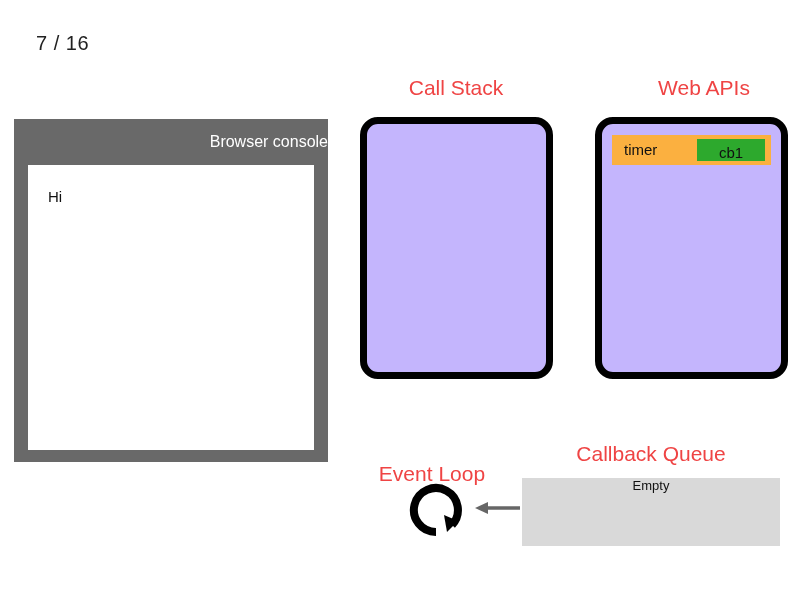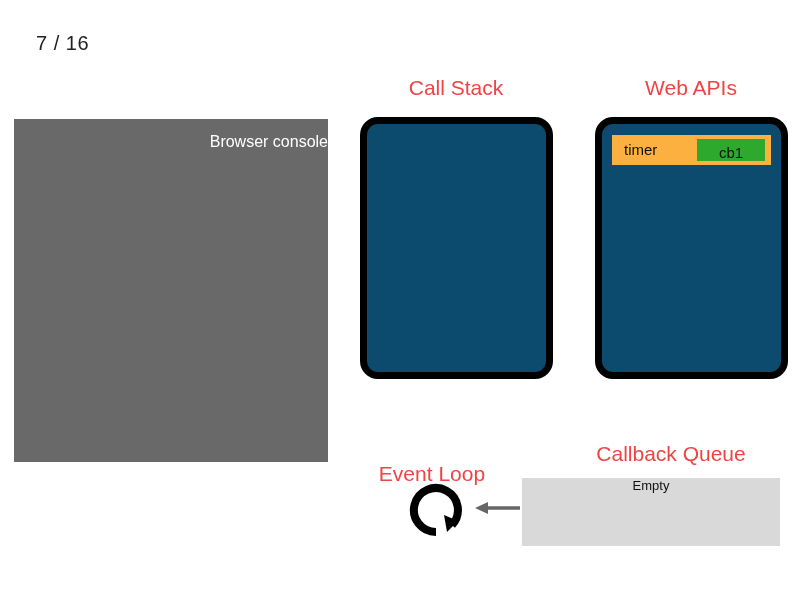--- a/index.html
+++ b/index.html
@@ -71,28 +71,28 @@
   
   .section-title {
     position: absolute;
     font-size: 21px;
     line-height: 25px;
     color: #ef4444;
     text-align: center;
     white-space: nowrap;
   }
   #call-stack-title { left: 360px; top: 75px; width: 192px; }
-  #web-apis-title   { left: 595px; top: 75px; width: 192px; }
+  #web-apis-title   { left: 608px; top: 75px; width: 192px; }
   #event-loop-title { left: 352px; top: 441px; width: 160px; margin-top: 20px; }
-  #callback-queue-title { left: 542px; top: 441px; width: 258px; }
+  #callback-queue-title { left: 522px; top: 441px; width: 258px; }
 
   
   .device-box {
     position: absolute;
-    background: #0c4a6e;
+    background: #c4b5fd;
     border: 7px solid #000000;
     border-radius: 18px;
     box-sizing: border-box;
     overflow: hidden;
   }
   #call-stack-box {
     left: 360px;
     top: 117px;
     width: 193px;
     height: 262px;
@@ -170,20 +170,23 @@
     color: #111111;
   }
 </style>
 </head>
 <body>
 
 <div id="slide-counter">7 / 16</div>
 
 <div id="browser-console">
   <div id="console-title">Browser console</div>
+  <div id="console-output">
+    <div class="console-line">Hi</div>
+  </div>
 </div>
 
 <div class="section-title" id="call-stack-title">Call Stack</div>
 <div class="device-box" id="call-stack-box">
   <div class="stack-frames"></div>
 </div>
 
 <div class="section-title" id="web-apis-title">Web APIs</div>
 <div class="device-box" id="web-apis-box">
   <div class="api-items">

